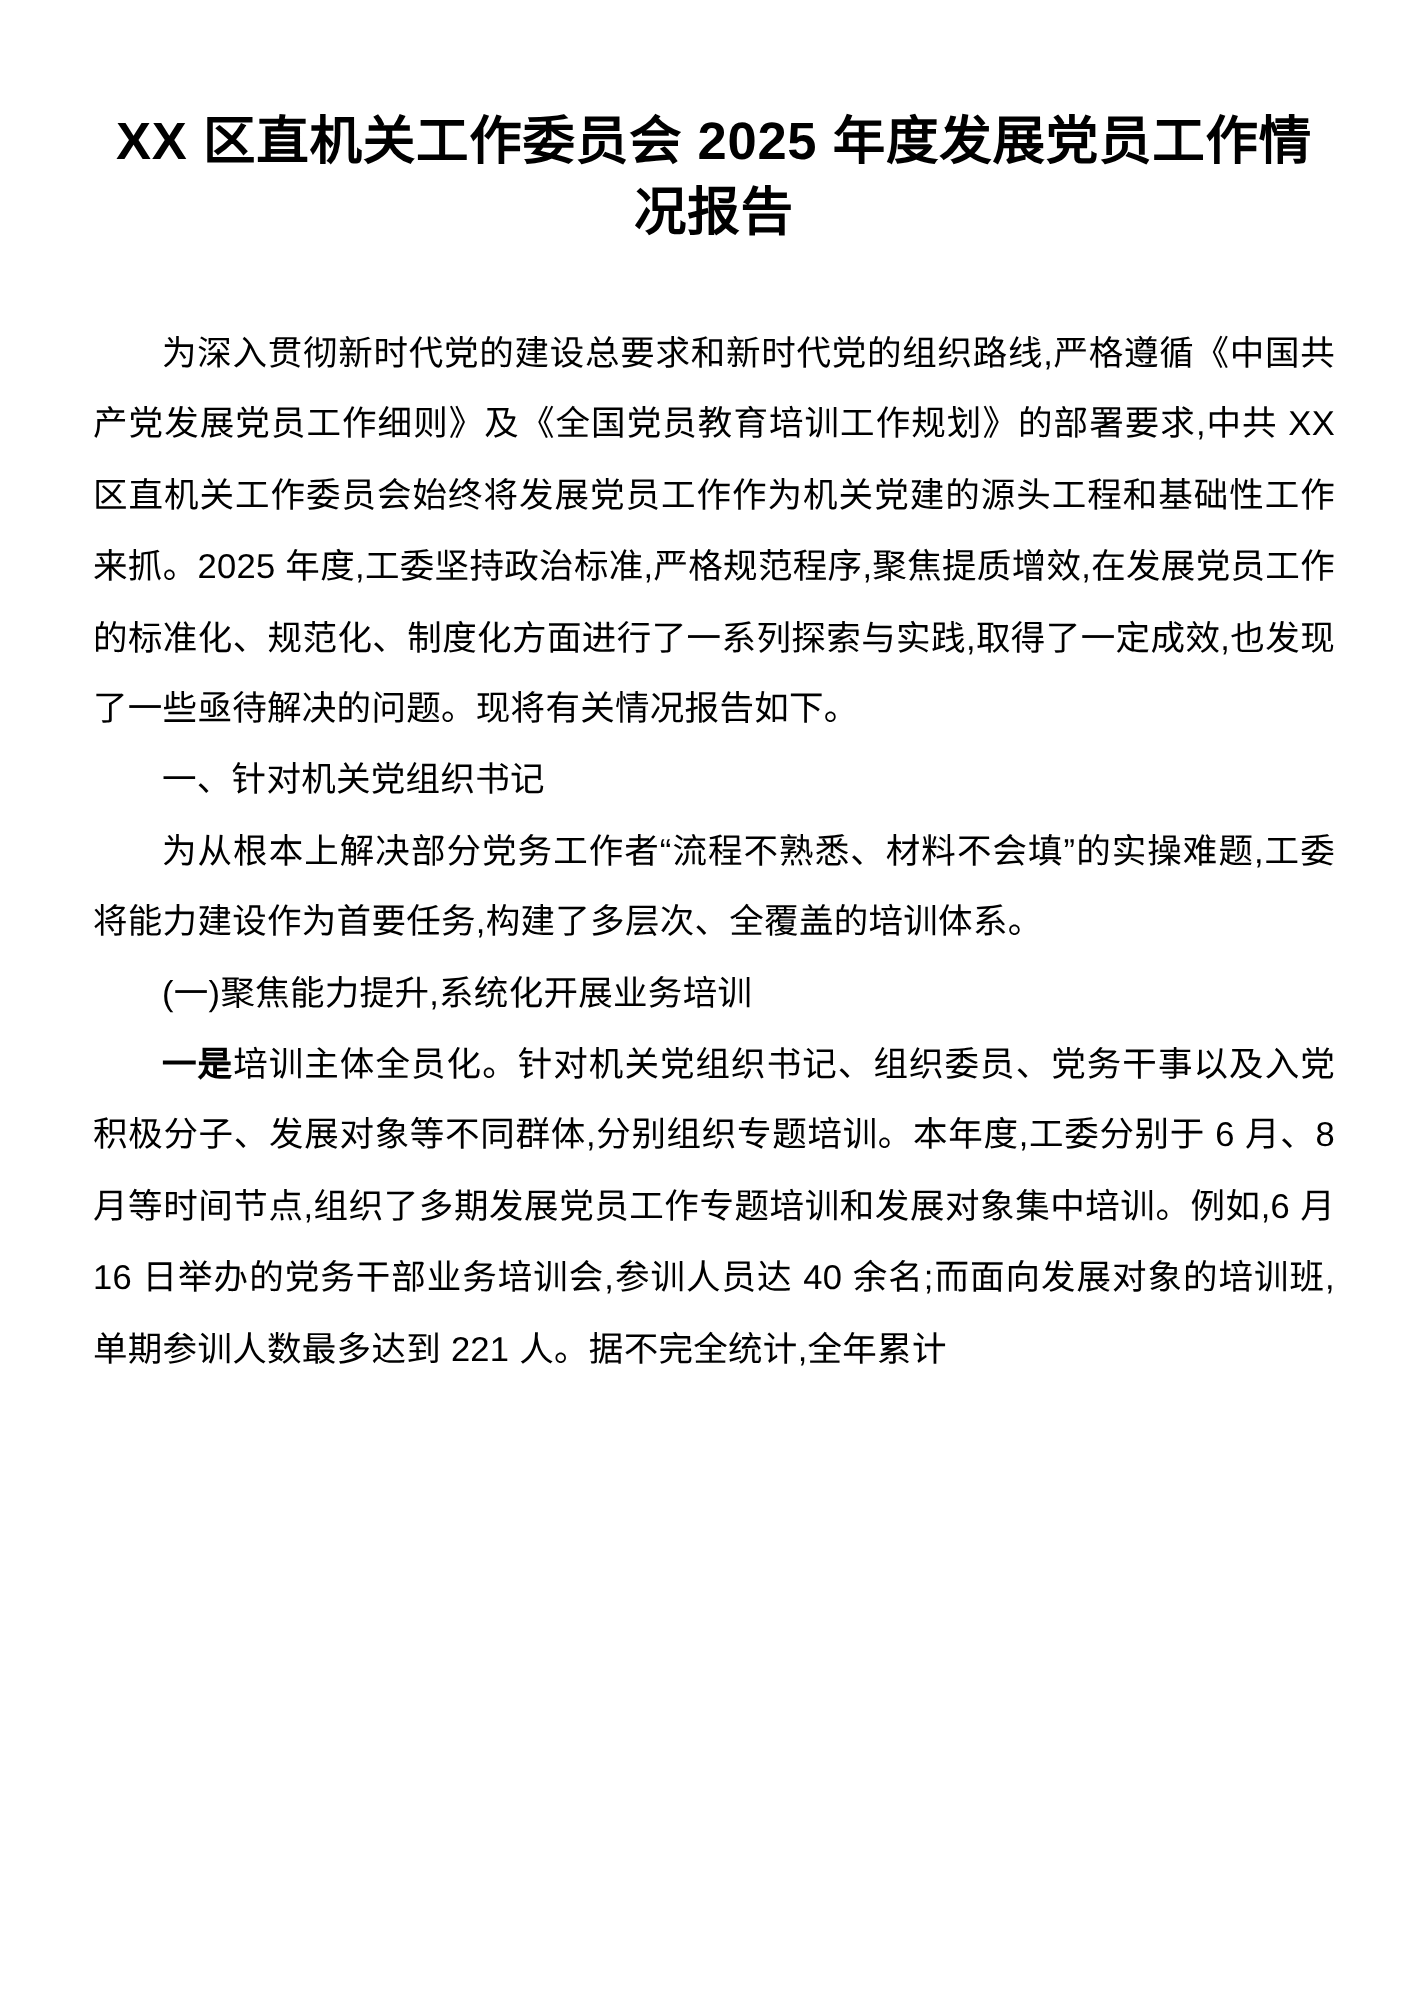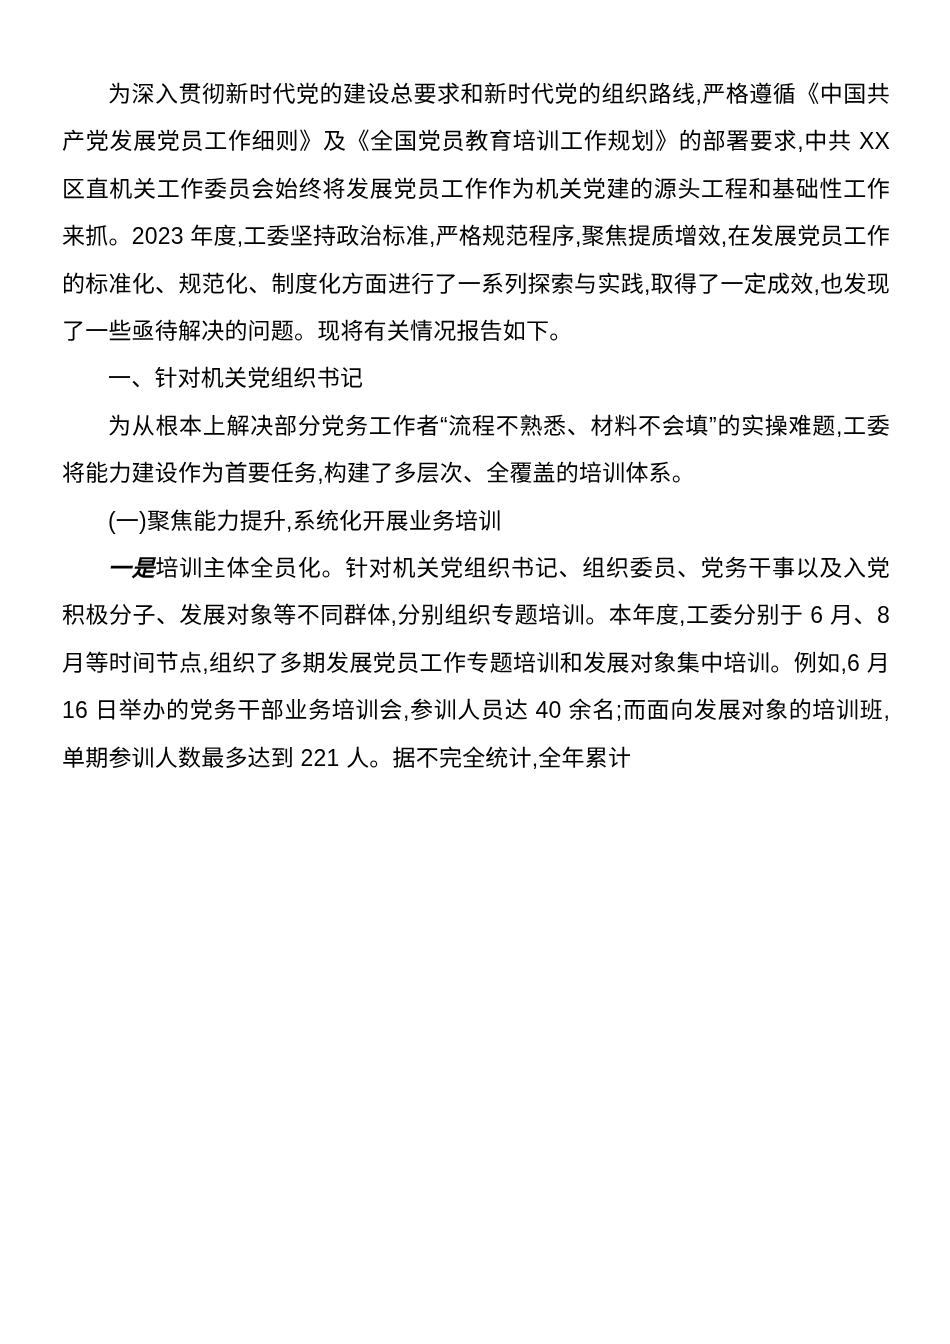--- a/index.html
+++ b/index.html
@@ -31,29 +31,29 @@
     font-size: 23px;
     line-height: 47.4px;
     text-indent: 2em;
     text-align: justify;
     text-justify: inter-ideograph;
     word-break: break-all;
     letter-spacing: 0.2px;
   }
   .para b {
     font-weight: 700;
-    font-style: italic;
   }
 </style>
 </head>
 <body>
 
 <div class="page">
+  <h1 class="doc-title">XX 区直机关工作委员会 2025 年度发展党员工作情况报告</h1>
 
-  <p class="para">为深入贯彻新时代党的建设总要求和新时代党的组织路线,严格遵循《中国共产党发展党员工作细则》及《全国党员教育培训工作规划》的部署要求,中共 XX 区直机关工作委员会始终将发展党员工作作为机关党建的源头工程和基础性工作来抓。2023 年度,工委坚持政治标准,严格规范程序,聚焦提质增效,在发展党员工作的标准化、规范化、制度化方面进行了一系列探索与实践,取得了一定成效,也发现了一些亟待解决的问题。现将有关情况报告如下。</p>
+  <p class="para">为深入贯彻新时代党的建设总要求和新时代党的组织路线,严格遵循《中国共产党发展党员工作细则》及《全国党员教育培训工作规划》的部署要求,中共 XX 区直机关工作委员会始终将发展党员工作作为机关党建的源头工程和基础性工作来抓。2025 年度,工委坚持政治标准,严格规范程序,聚焦提质增效,在发展党员工作的标准化、规范化、制度化方面进行了一系列探索与实践,取得了一定成效,也发现了一些亟待解决的问题。现将有关情况报告如下。</p>
 
   <p class="para">一、针对机关党组织书记</p>
 
 
   <p class="para">为从根本上解决部分党务工作者“流程不熟悉、材料不会填”的实操难题,工委将能力建设作为首要任务,构建了多层次、全覆盖的培训体系。</p>
 
   <p class="para">(一)聚焦能力提升,系统化开展业务培训</p>
 
   <p class="para"><b>一是</b><span>培训主体全员化。针对机关党组织书记、组织委员、党务干事以及入党积极分子、发展对象等不同群体,分别组织专题培训。本年度,工委分别于 6 月、8 月等时间节点,组织了多期发展党员工作专题培训和发展对象集中培训。例如,6 月 16 日举办的党务干部业务培训会,参训人员达 40 余名;而面向发展对象的培训班,单期参训人数最多达到 221 人。据不完全统计,全年累计</span></p>
 </div>

